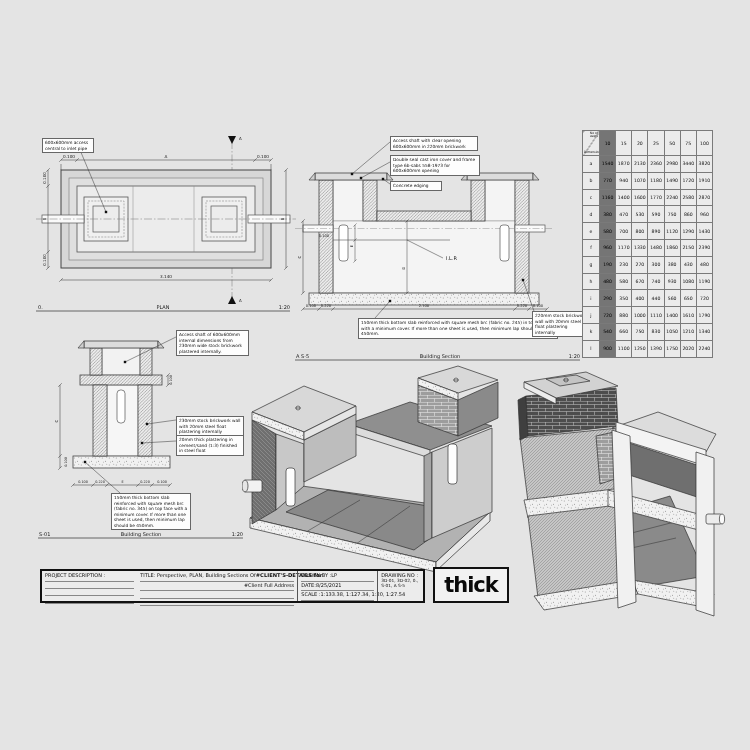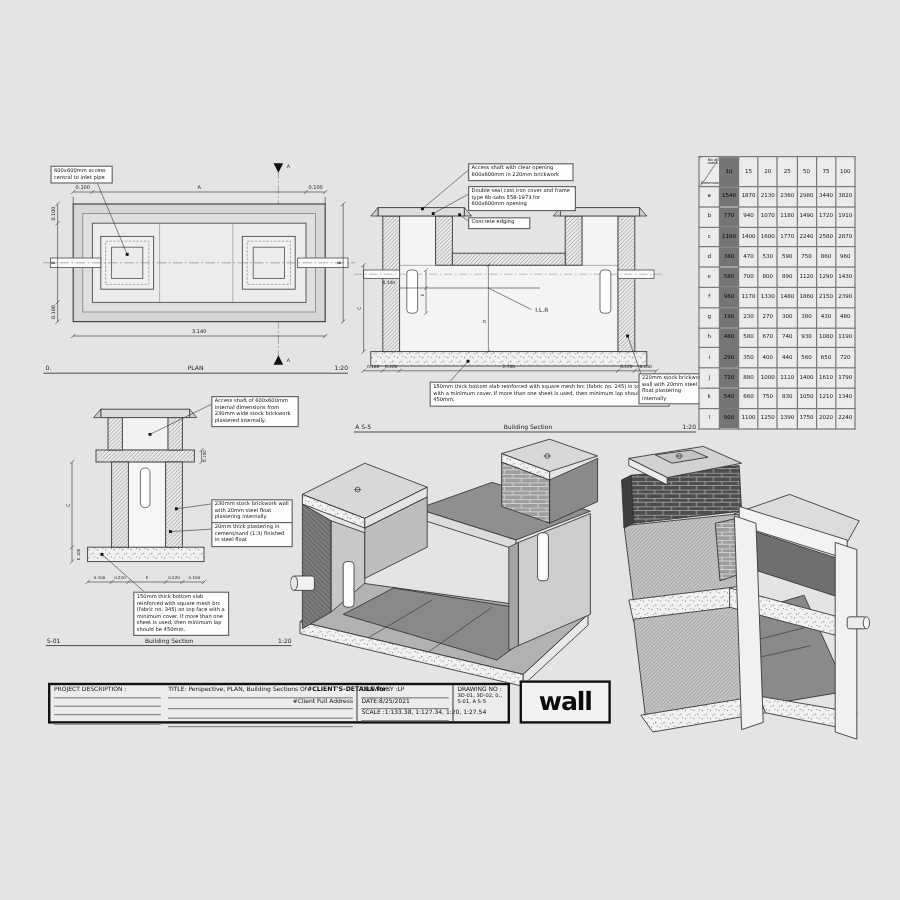--- a/index.html
+++ b/index.html
@@ -568,16 +568,16 @@
       <div class="tb-row">DATE:8/25/2021</div>
       <div class="tb-row">SCALE :1:133.38, 1:127.34, 1:20, 1:27.54</div>
     </div>
     <div class="tb-col tb-col4">
       <div>DRAWING NO :</div>
       <div class="tb-small">3D-01, 3D-02, 0., S-01, A S-5</div>
     </div>
   </div>
 
   <div class="logo">
-    <span>wall</span>
+    <span>thick</span>
   </div>
 
 </div>
 
 </body></html>

